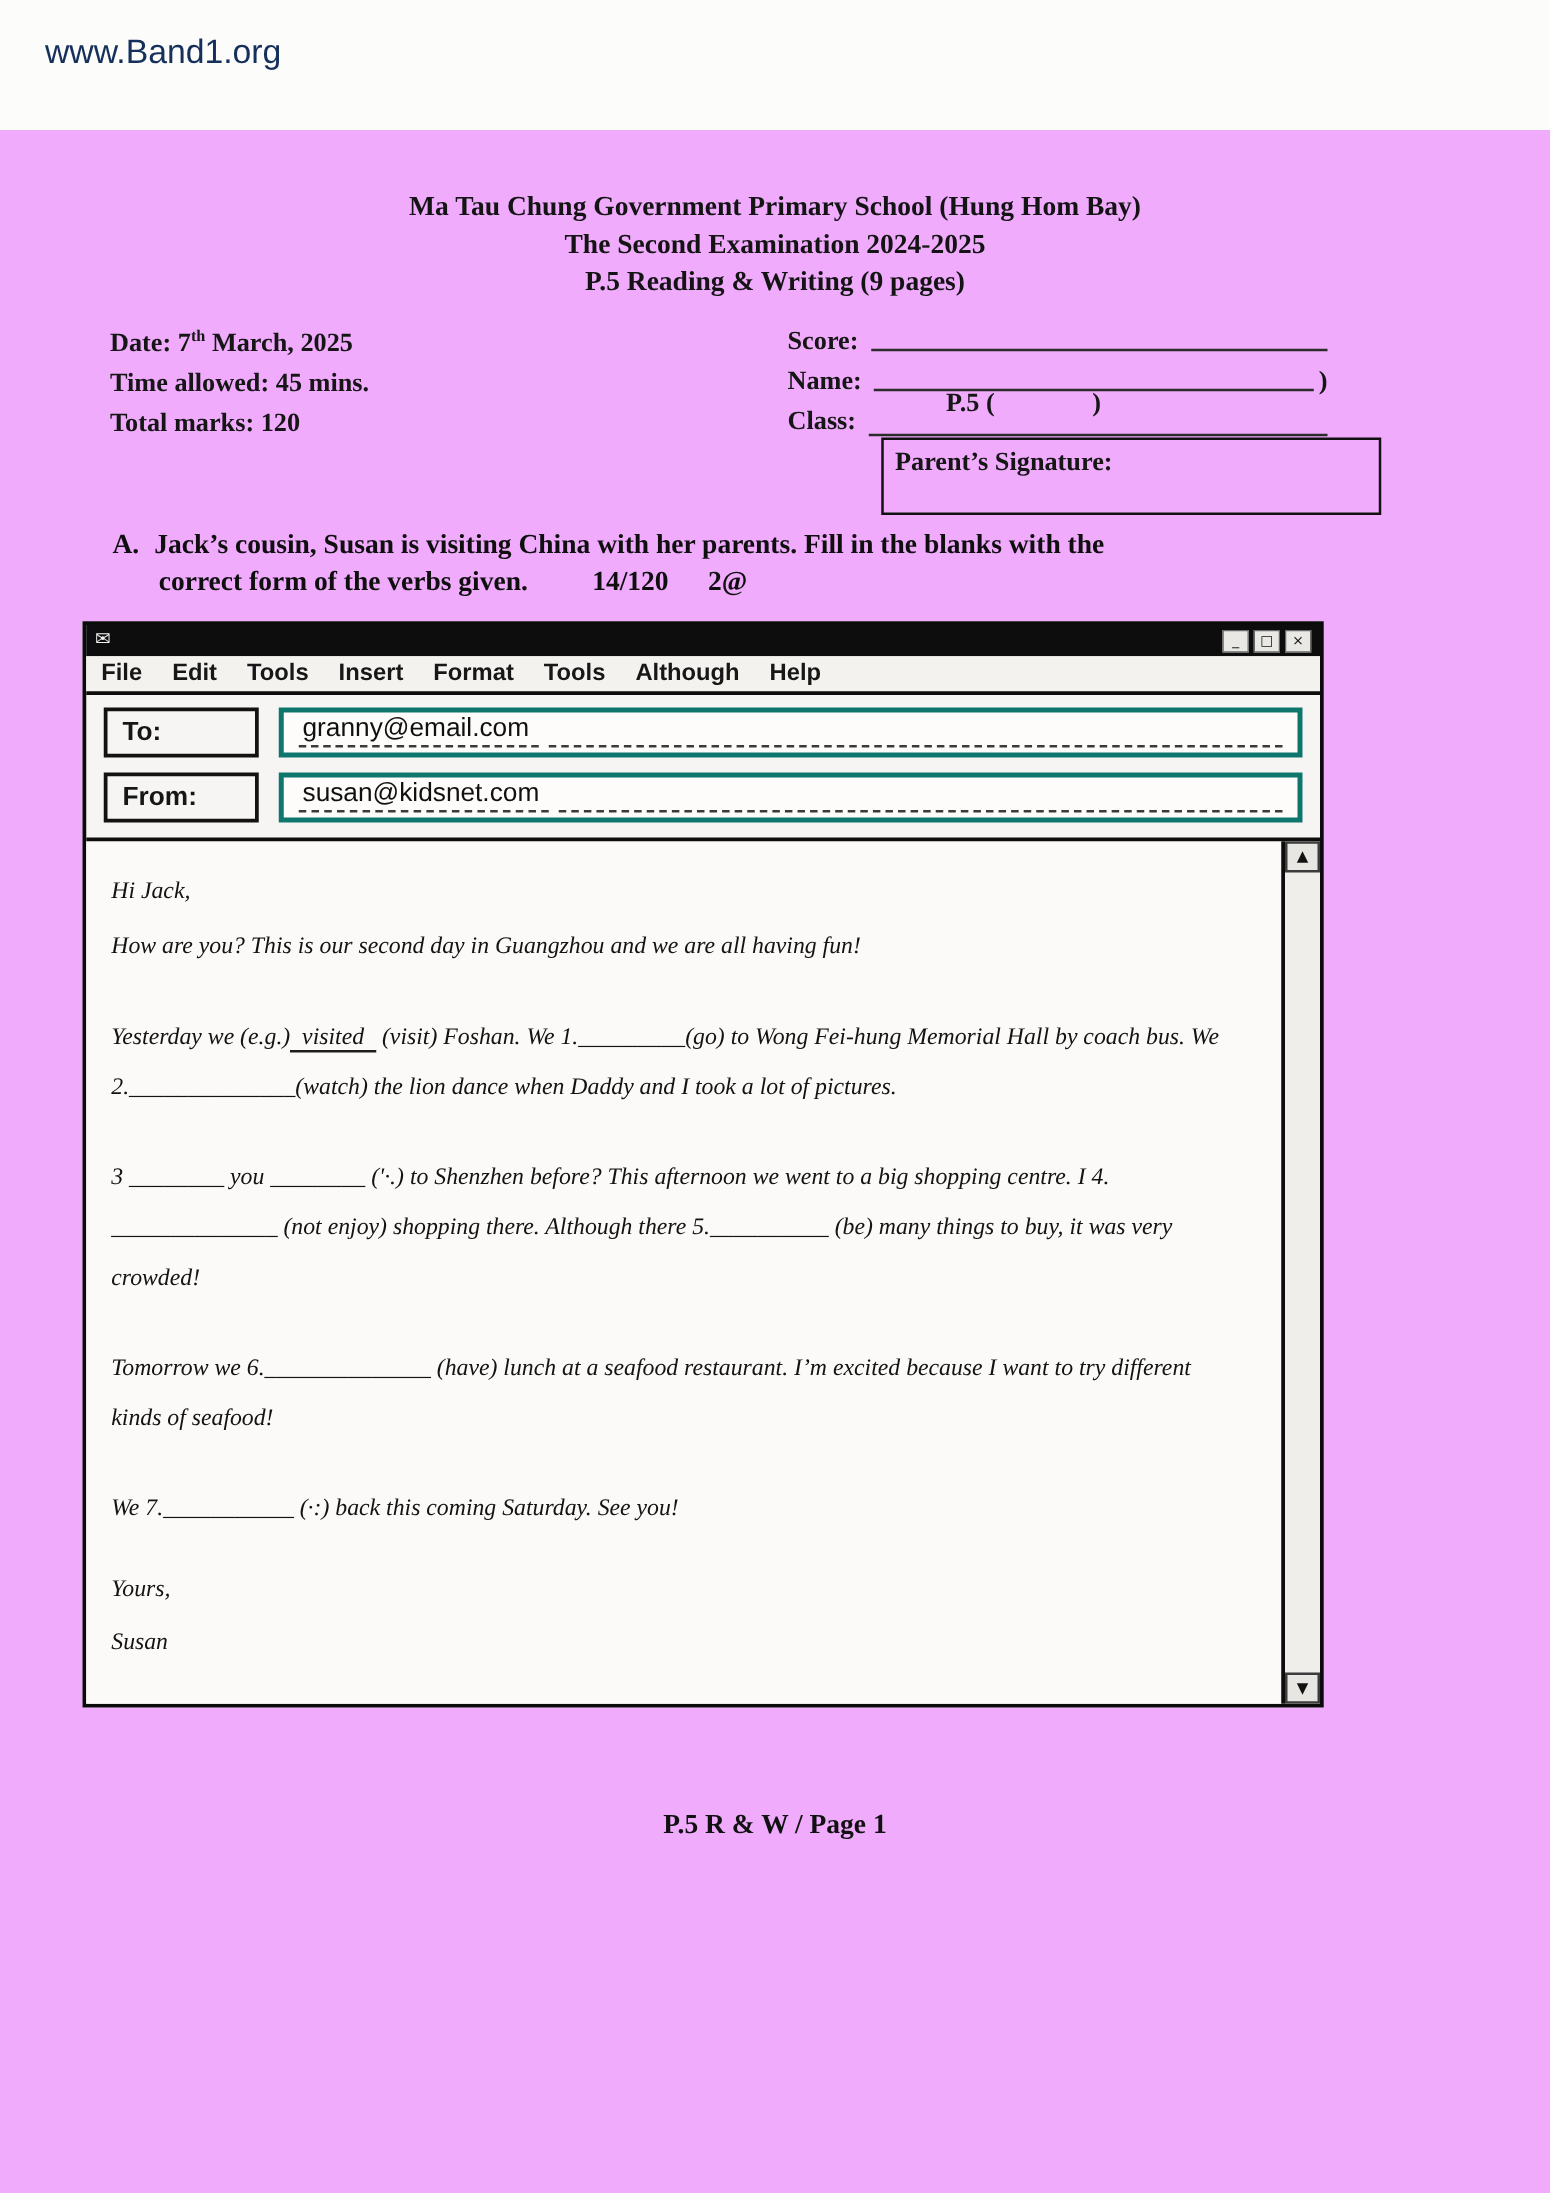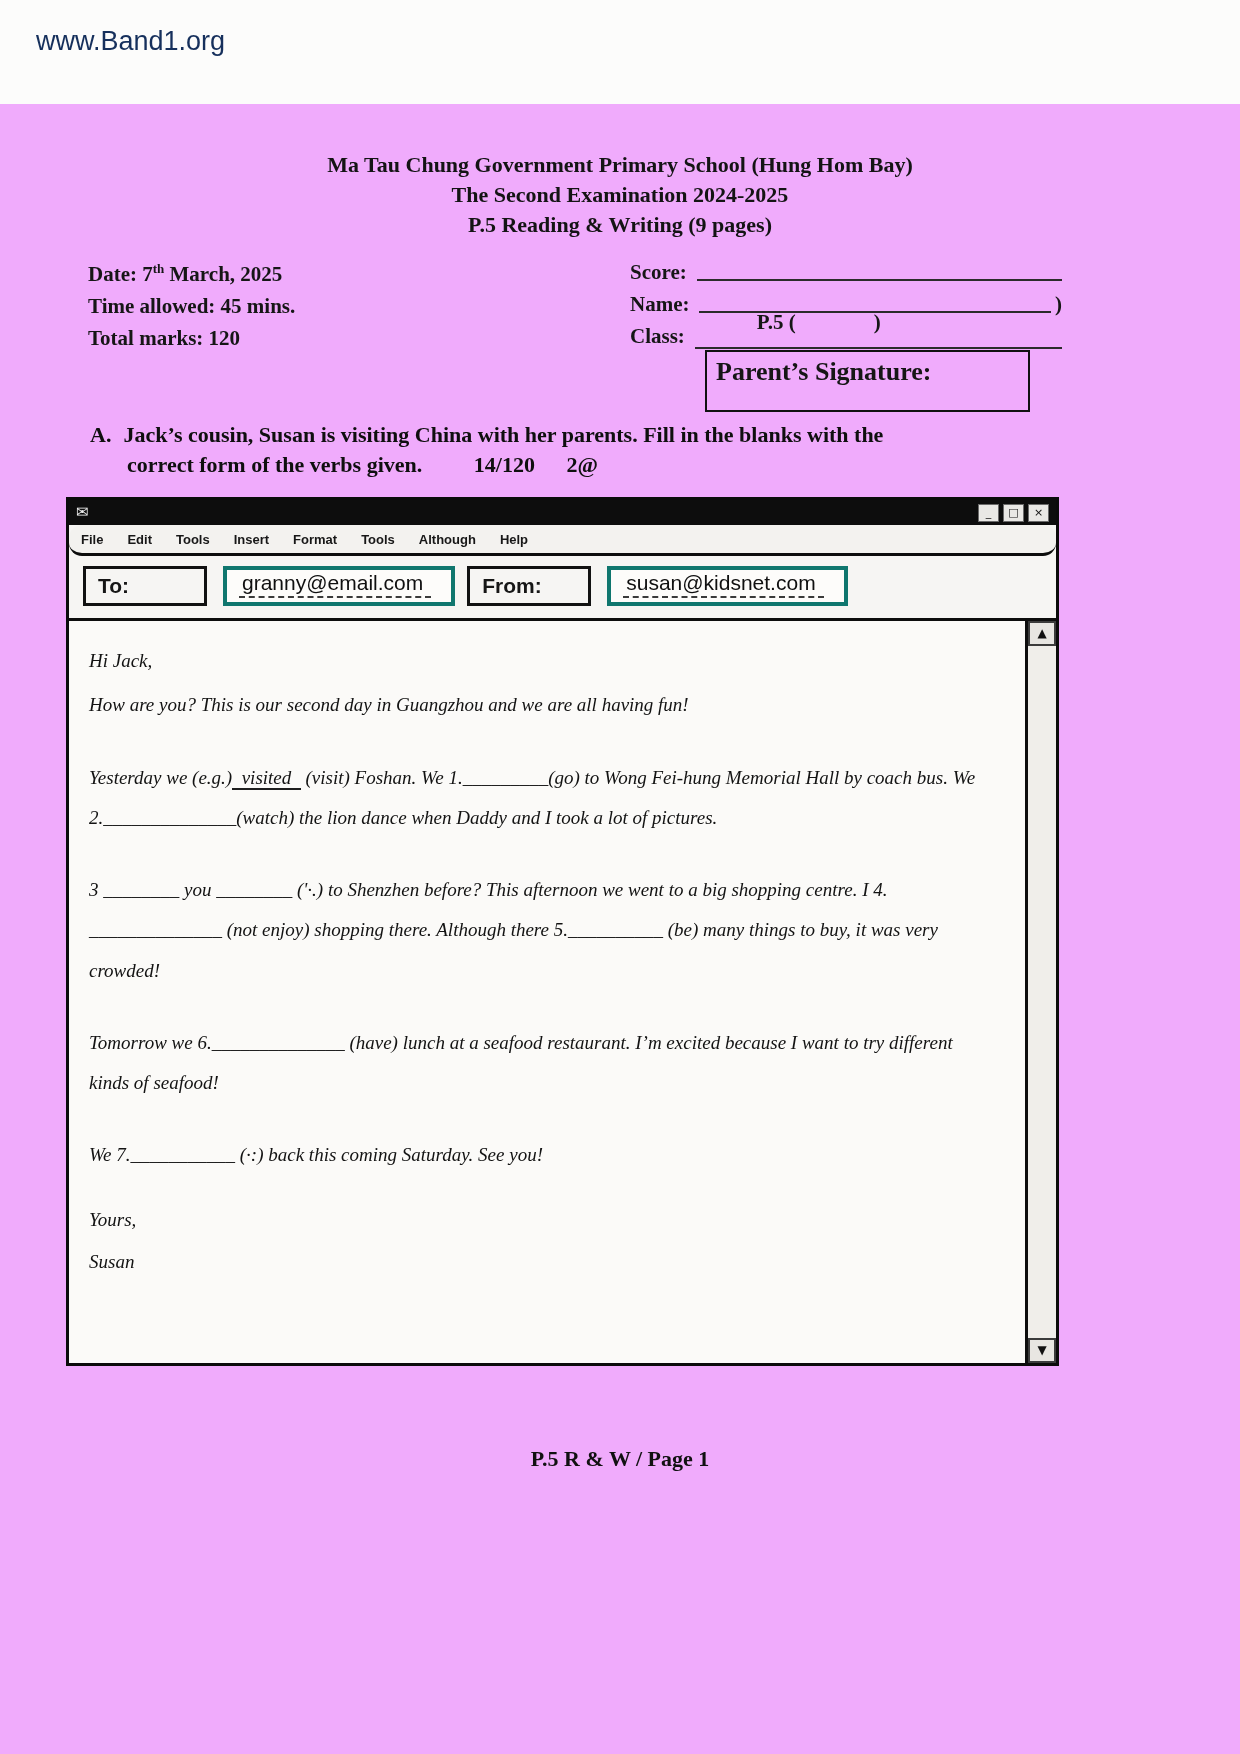--- a/index.html
+++ b/index.html
@@ -19,22 +19,22 @@
   .meta-left { position:absolute; left:88px; top:253px; font-size:21px; font-weight:600; line-height:32px; }
   .meta-left sup { font-size:13px; }
   .meta-right { position:absolute; left:630px; top:253px; width:432px; font-size:21px; font-weight:700; }
   .meta-row { display:flex; align-items:flex-end; height:32px; }
   .meta-row .lbl { margin-right:10px; }
   .fill-line { flex:1; border-bottom:2px solid #2b2b2b; height:0; margin-bottom:4px; }
   .paren { margin-left:4px; }
   .class-line { flex:1; border-bottom:2px solid #2b2b2b; display:flex; align-items:flex-end; padding:0 0 12px 62px; }
   .class-line .close { margin-left:78px; }
   .parent-box {
-    position:absolute; left:705px; top:350px; width:325px; height:62px;
-    border:2px solid #111; padding:5px 9px; font-size:26px; font-weight:600;
+    position:absolute; left:705px; top:350px; width:400px; height:62px;
+    border:2px solid #111; padding:5px 9px; font-size:21px; font-weight:600;
   }
   .section-a { position:absolute; left:90px; top:420px; width:985px;
     font-size:22px; font-weight:700; line-height:30px; color:#0f0f0f; }
   .section-a .l1 { display:flex; }
   .section-a .sec-label { margin-right:12px; }
   .section-a .l2 { margin-left:37px; }
   .section-a .marks { margin-left:46px; }
   .section-a .each { margin-left:26px; }
 
   
@@ -46,23 +46,23 @@
   .envelope-glyph { color:#efefef; font-size:15px; line-height:1; }
   .title-spacer { flex:1; }
   .win-btn {
     width:21px; height:18px; margin-left:4px; background:#e9e8e5; border:1px solid #6a6a6a;
     text-align:center; font-size:11px; line-height:15px; color:#111;
     font-family:"DejaVu Sans", sans-serif; cursor:default;
   }
   .menu-bar {
     height:31px; background:#f3f2ef; border-bottom:3px solid #0d0d0d;
     display:flex; align-items:center; gap:24px; padding:0 12px; flex:0 0 auto;
-    font-family:"Liberation Sans", sans-serif; font-size:13px; font-weight:700; color:#171717;border-radius:13px;
-  }
-  .fields { padding:10px 14px 12px 14px; display:flex; flex-direction:row; gap:12px; flex:0 0 auto; }
+    font-family:"Liberation Sans", sans-serif; font-size:19px; font-weight:700; color:#171717;
+  }
+  .fields { padding:10px 14px 12px 14px; display:flex; flex-direction:column; gap:12px; flex:0 0 auto; }
   .field-row { display:flex; align-items:center; }
   .field-label {
     width:124px; height:40px; border:3px solid #121212; margin-right:16px;
     display:flex; align-items:center; padding:0 12px; background:#f6f5f3;
     font-family:"Liberation Sans", sans-serif; font-size:21px; font-weight:700;
   }
   .field-box {
     flex:1; height:40px; border:4px solid #0f766e; background:#fdfcfa;
     display:flex; align-items:flex-end; padding:0 12px 4px 12px;
     font-family:"Liberation Sans", sans-serif; font-size:21px; color:#101010;

